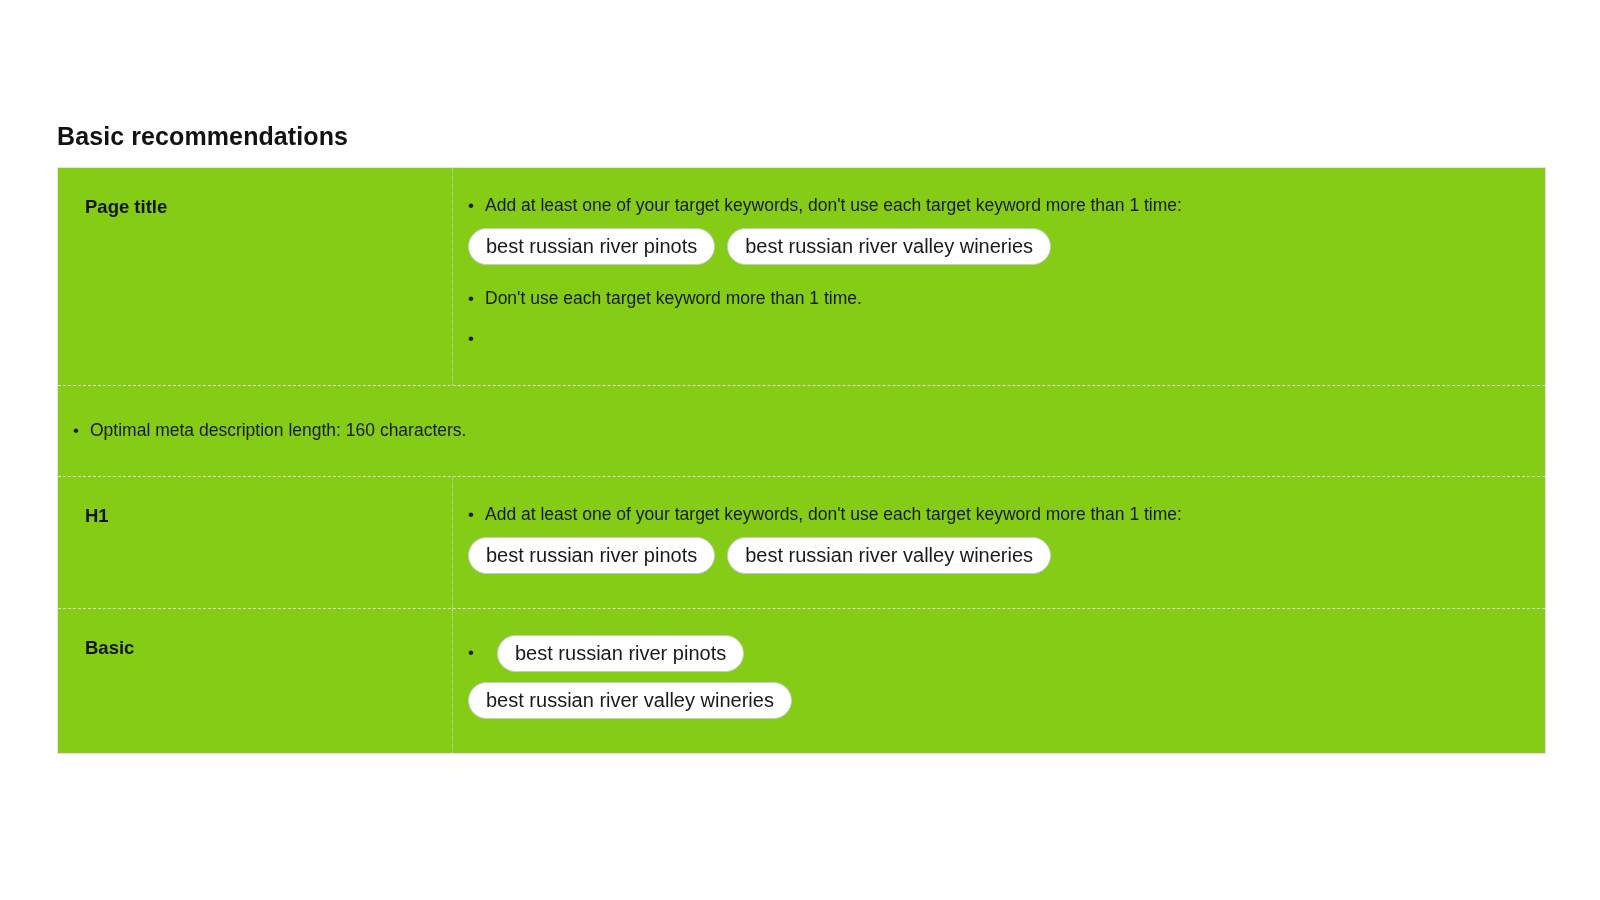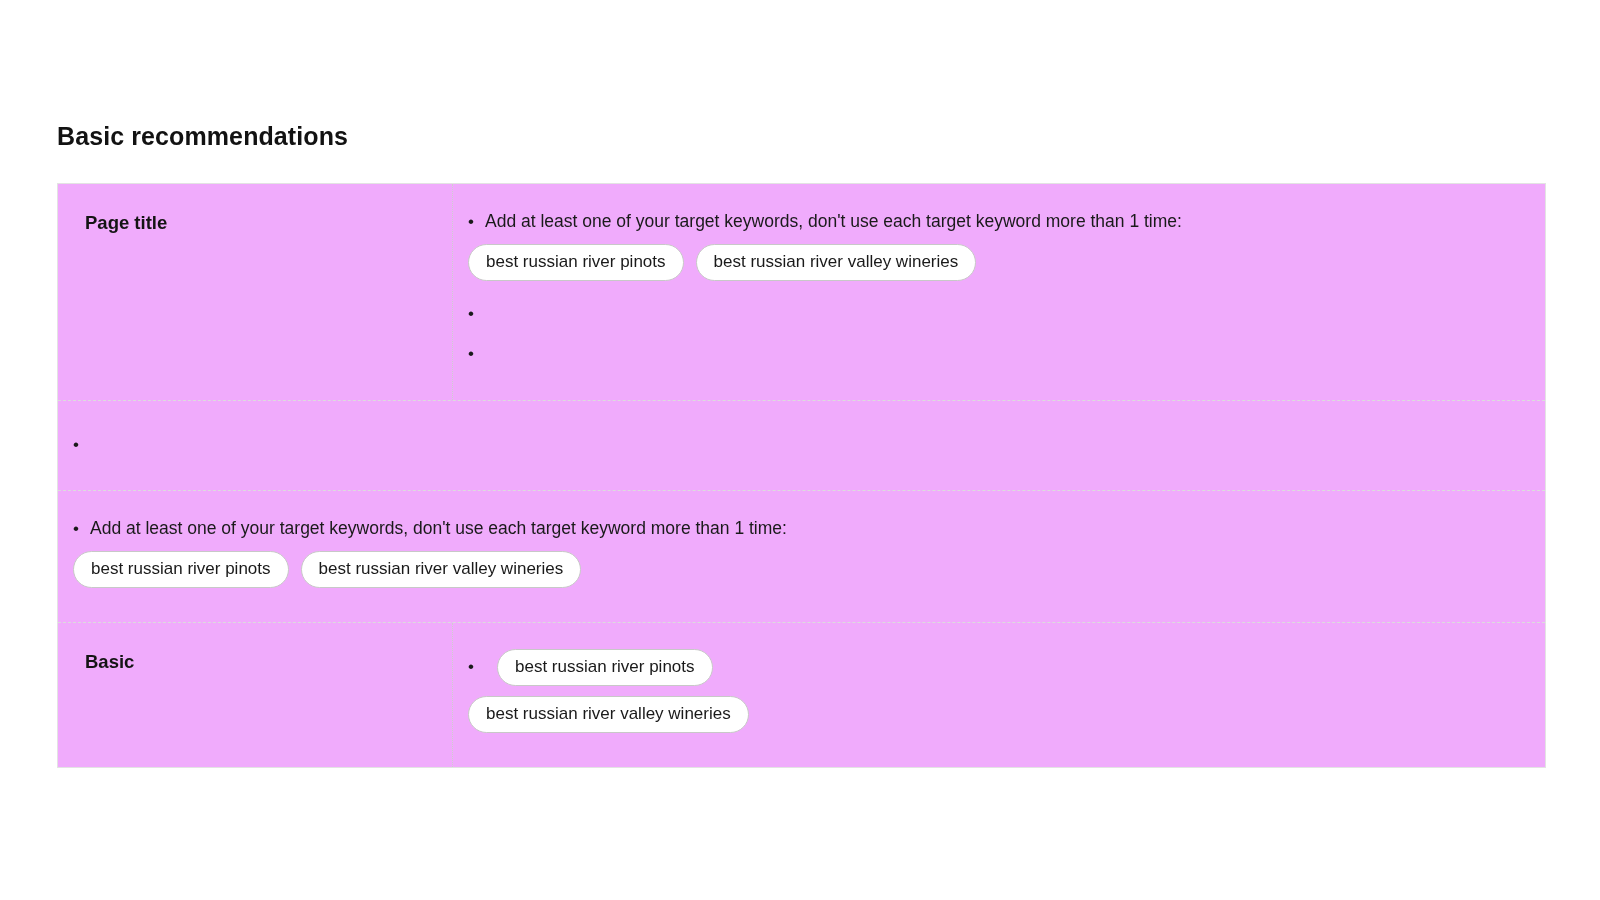--- a/index.html
+++ b/index.html
@@ -17,23 +17,23 @@
     margin-left: 57px;
     padding-top: 122px;
   }
   .heading {
     font-size: 25px;
     font-weight: 700;
     color: #121212;
     letter-spacing: 0.1px;
   }
   .rec-table {
-    margin-top: 32px;
+    margin-top: 16px;
     border: 1px solid #e3e3e3;
-    background: #f0abfc;
+    background: #84cc16;
     width: 100%;
   }
   .rec-row {
     display: flex;
     align-items: stretch;
   }
   .rec-row + .rec-row {
     border-top: 1px dashed #dcdcdc;
   }
   .label-cell {
@@ -73,21 +73,21 @@
   }
   .pill-row + .bullet-line { margin-top: 22px; }
   .pill {
     display: inline-flex;
     align-items: center;
     height: 37px;
     padding: 8px 17px;
     border: 1px solid #c8c8c8;
     border-radius: 19px;
     background: #ffffff;
-    font-size: 17px;
+    font-size: 20px;
     color: #1a1a1a;
     white-space: nowrap;
   }
   .bullet-line.with-inline-pill { align-items: center; }
   .bullet-line.with-inline-pill .pill { margin-left: 12px; }
 </style>
 </head>
 <body>
 
 <div class="page">
@@ -104,36 +104,41 @@
         <div class="bullet-line">
           <span class="bullet-mark">•</span>
           <span class="bullet-text">Add at least one of your target keywords, don't use each target keyword more than 1 time:</span>
         </div>
         <div class="pill-row">
           <span class="pill">best russian river pinots</span>
           <span class="pill">best russian river valley wineries</span>
         </div>
         <div class="bullet-line">
           <span class="bullet-mark">•</span>
+          <span class="bullet-text">Don't use each target keyword more than 1 time.</span>
         </div>
         <div class="bullet-line">
           <span class="bullet-mark">•</span>
         </div>
       </div>
     </div>
 
     <div class="rec-row">
       <div class="content-cell" style="padding-top:33px; padding-bottom:33px;">
         <div class="bullet-line">
           <span class="bullet-mark">•</span>
+          <span class="bullet-text">Optimal meta description length: 160 characters.</span>
         </div>
       </div>
     </div>
 
     <div class="rec-row">
+      <div class="label-cell">
+        <div class="label">H1</div>
+      </div>
       <div class="content-cell">
         <div class="bullet-line">
           <span class="bullet-mark">•</span>
           <span class="bullet-text">Add at least one of your target keywords, don't use each target keyword more than 1 time:</span>
         </div>
         <div class="pill-row">
           <span class="pill">best russian river pinots</span>
           <span class="pill">best russian river valley wineries</span>
         </div>
       </div>

